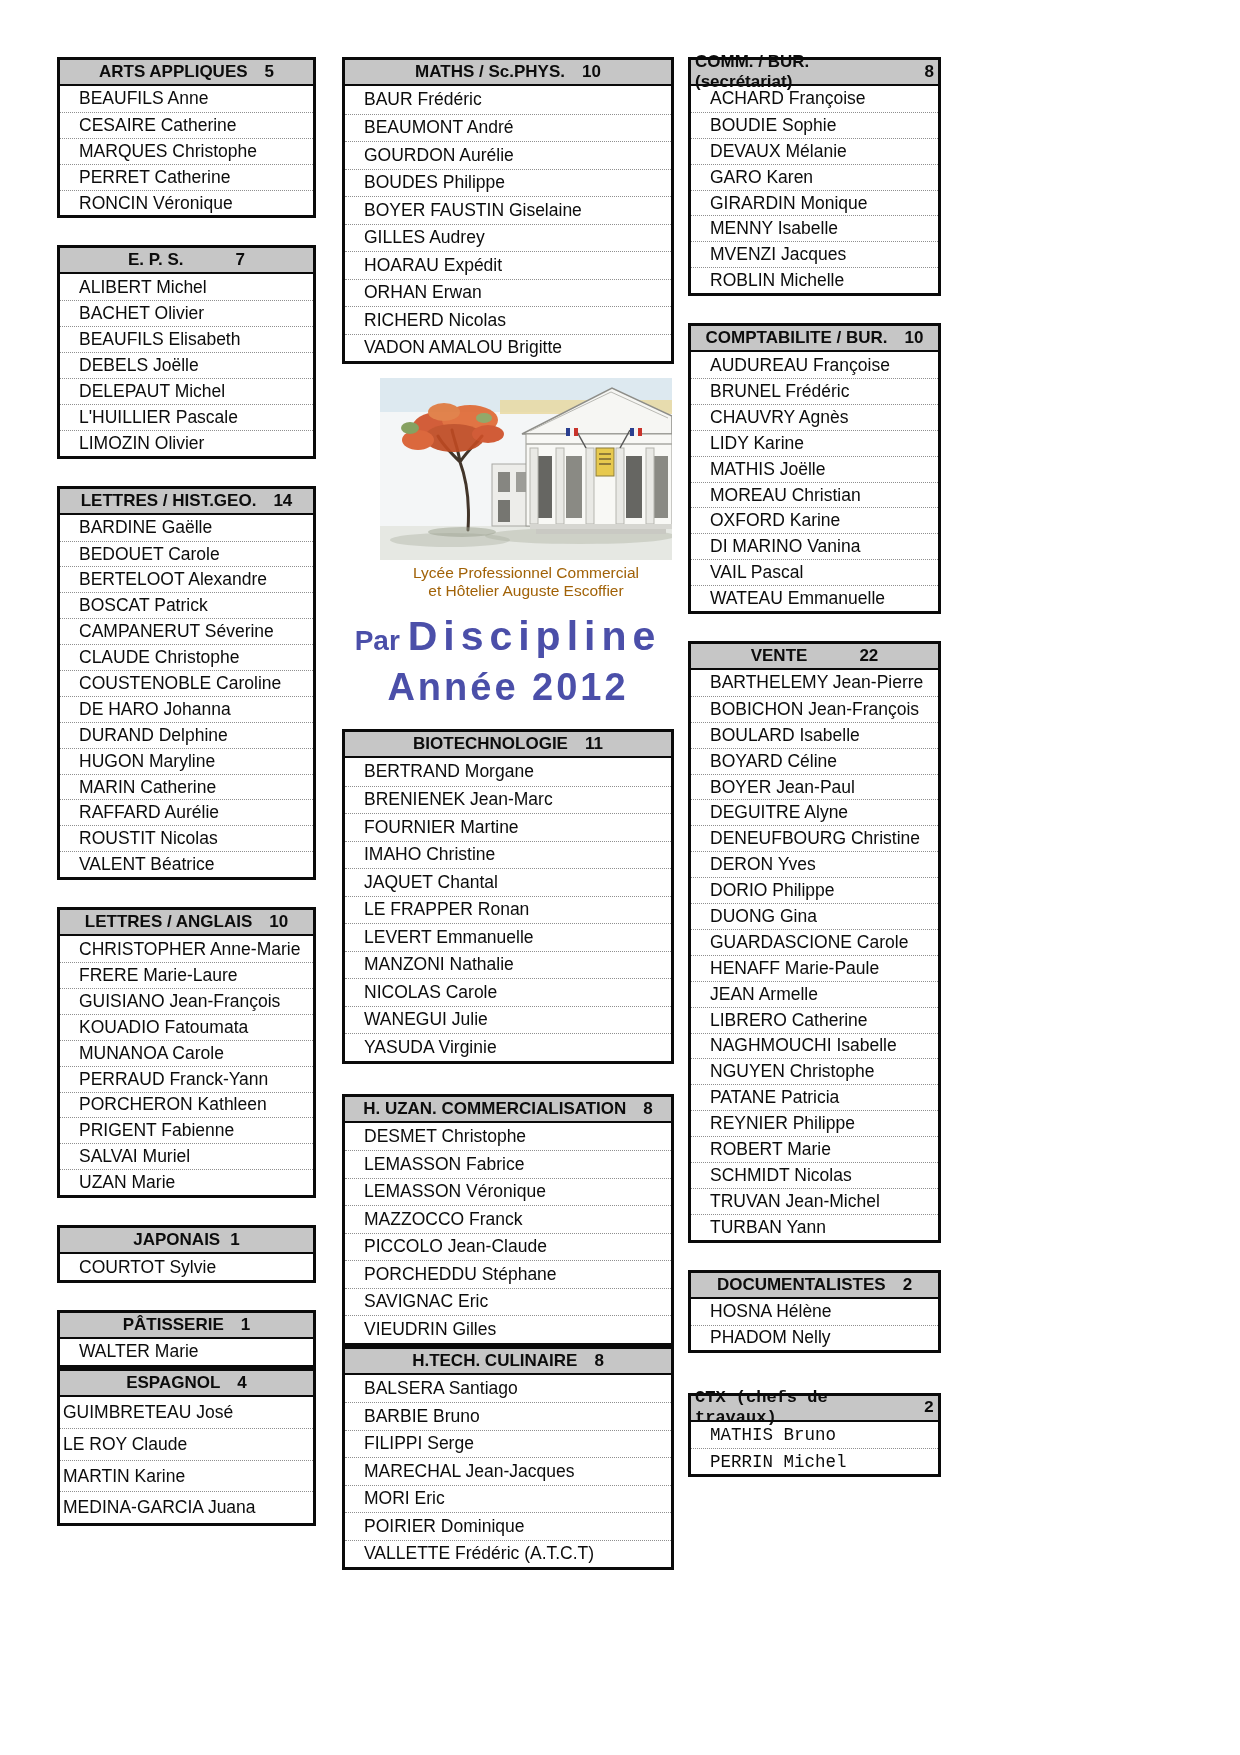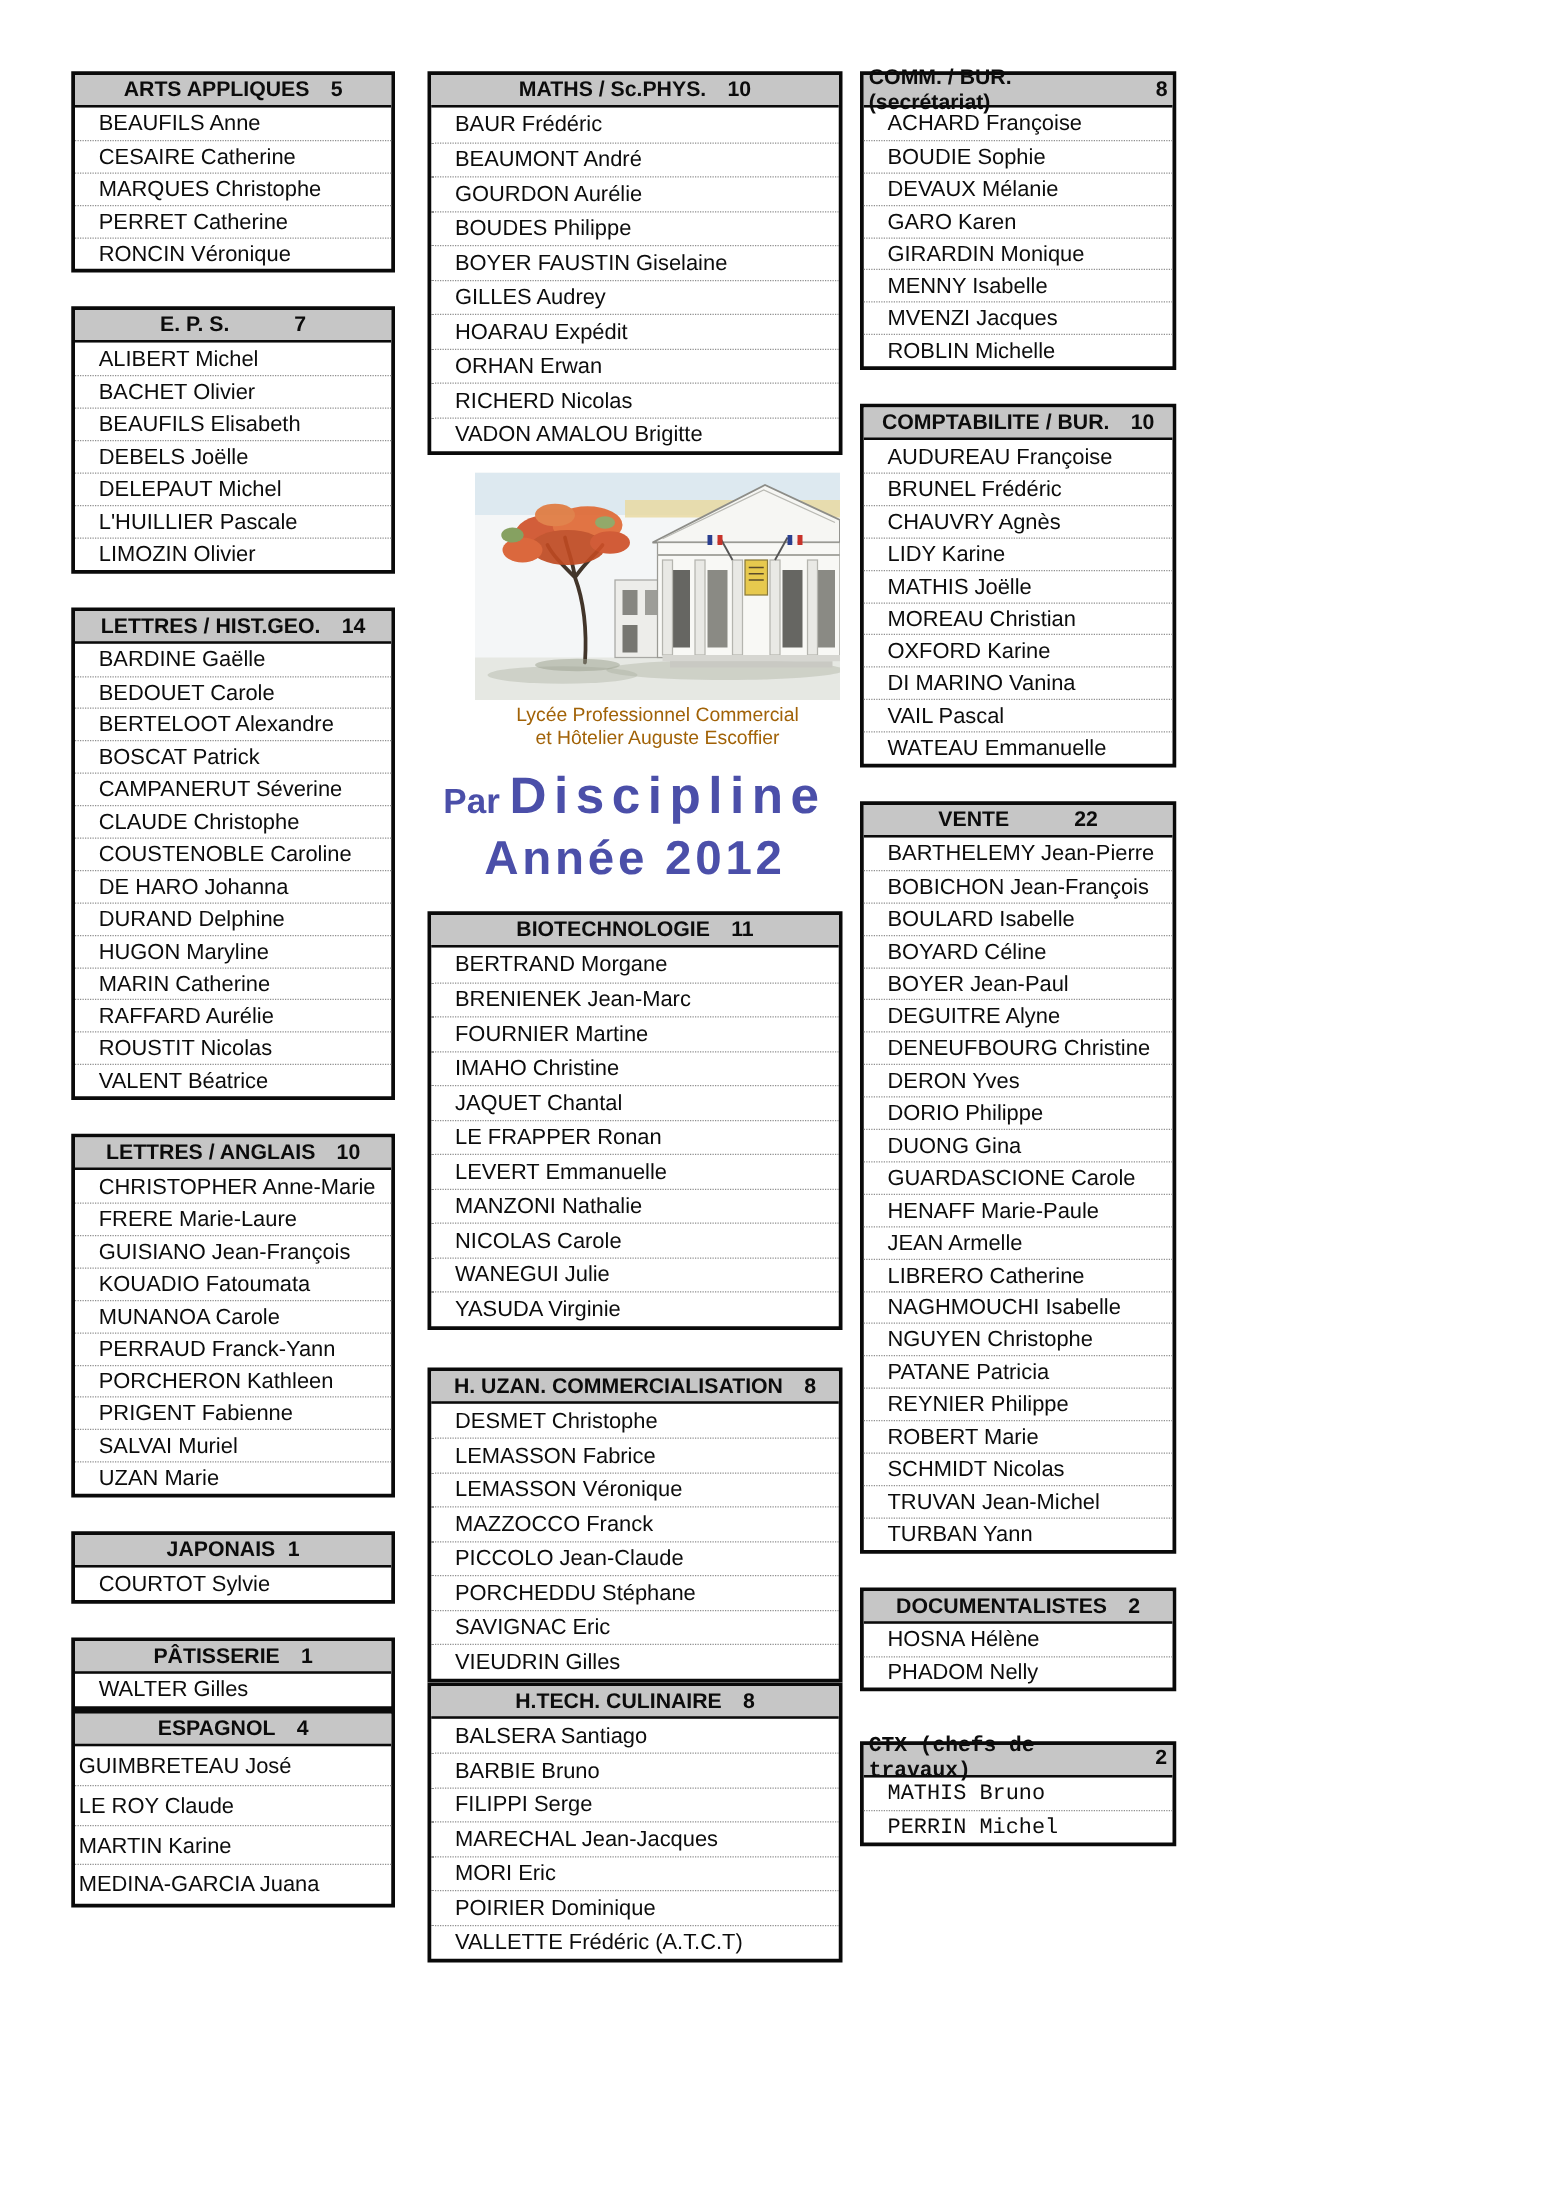--- a/index.html
+++ b/index.html
@@ -153,21 +153,21 @@
           </ul>
         </section>
       </div>
     <div data-mount="patisserie">
         <section class="box">
           <header class="box-header">
             <span class="box-title">PÂTISSERIE</span>
             <span class="box-count">1</span>
           </header>
           <ul class="box-rows">
-            <li class="row">WALTER Gilles</li>
+            <li class="row">WALTER Marie</li>
           </ul>
         </section>
       </div>
     <div data-mount="espagnol">
         <section class="box">
           <header class="box-header">
             <span class="box-title">ESPAGNOL</span>
             <span class="box-count">4</span>
           </header>
           <ul class="box-rows">

